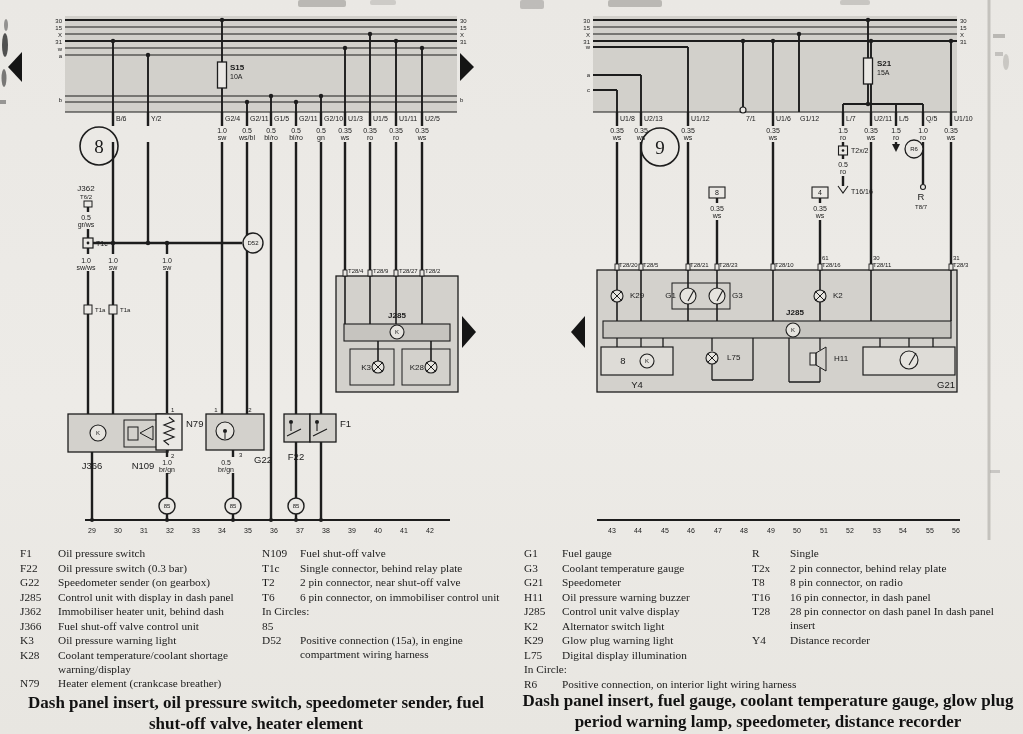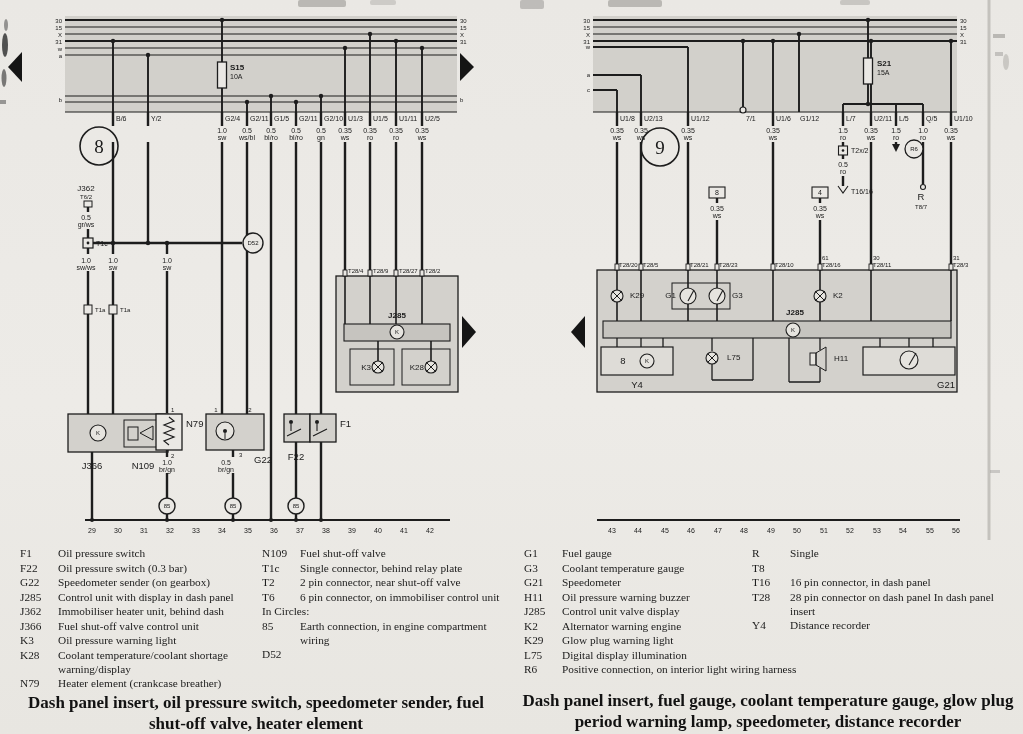--- a/index.html
+++ b/index.html
@@ -466,24 +466,24 @@
           <span class="lcode">T2</span>
           <span class="ldesc">2 pin connector, near shut-off valve</span>
         </div>
         <div class="lrow">
           <span class="lcode">T6</span>
           <span class="ldesc">6 pin connector, on immobiliser control unit</span>
         </div>
         <div class="lrow lhead">In Circles:</div>
         <div class="lrow">
           <span class="lcode">85</span>
-          <span class="ldesc">Earth connection, in engine compartment wiring</span>
         </div>
         <div class="lrow">
           <span class="lcode">D52</span>
+          <span class="ldesc">Positive connection (15a), in engine compartment wiring harness</span>
         </div>
       </div>
 </div>
 
 <div class="legend" id="legend-right">
   <div class="lcol">
         <div class="lrow">
           <span class="lcode">G1</span>
           <span class="ldesc">Fuel gauge</span>
         </div>
@@ -498,42 +498,48 @@
         <div class="lrow">
           <span class="lcode">H11</span>
           <span class="ldesc">Oil pressure warning buzzer</span>
         </div>
         <div class="lrow">
           <span class="lcode">J285</span>
           <span class="ldesc">Control unit valve display</span>
         </div>
         <div class="lrow">
           <span class="lcode">K2</span>
-          <span class="ldesc">Alternator warning engine</span>
+          <span class="ldesc">Alternator switch light</span>
         </div>
         <div class="lrow">
           <span class="lcode">K29</span>
           <span class="ldesc">Glow plug warning light</span>
         </div>
         <div class="lrow">
           <span class="lcode">L75</span>
           <span class="ldesc">Digital display illumination</span>
         </div>
+        <div class="lrow lhead">In Circle:</div>
         <div class="lrow nw">
           <span class="lcode">R6</span>
           <span class="ldesc">Positive connection, on interior light wiring harness</span>
         </div>
       </div>
   <div class="lcol">
         <div class="lrow">
           <span class="lcode">R</span>
           <span class="ldesc">Single</span>
         </div>
         <div class="lrow">
+          <span class="lcode">T2x</span>
+          <span class="ldesc">2 pin connector, behind relay plate</span>
+        </div>
+        <div class="lrow">
           <span class="lcode">T8</span>
+          <span class="ldesc">8 pin connector, on radio</span>
         </div>
         <div class="lrow">
           <span class="lcode">T16</span>
           <span class="ldesc">16 pin connector, in dash panel</span>
         </div>
         <div class="lrow">
           <span class="lcode">T28</span>
           <span class="ldesc">28 pin connector on dash panel In dash panel insert</span>
         </div>
         <div class="lrow">

